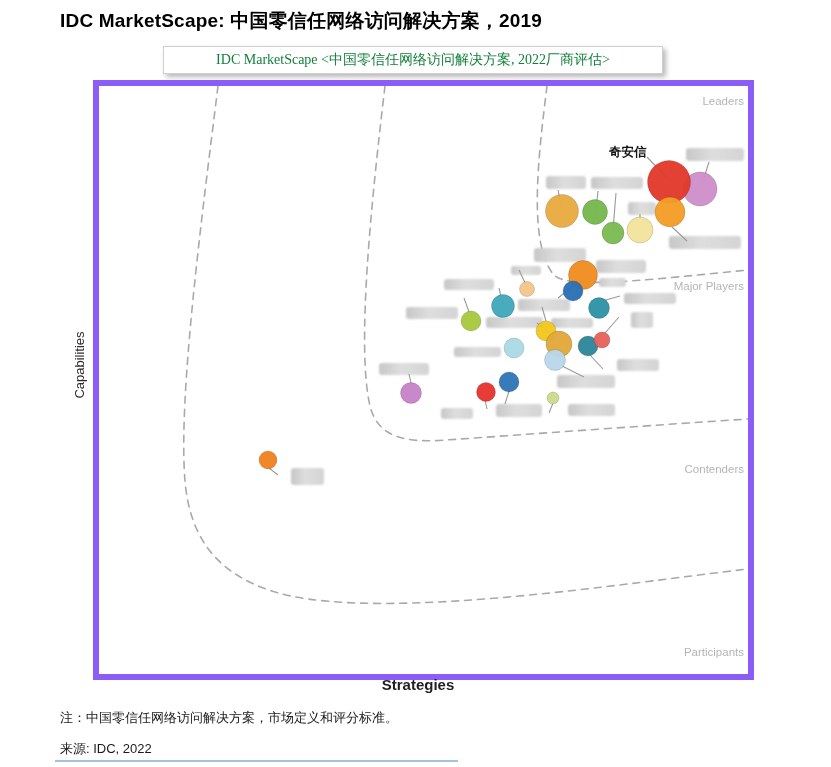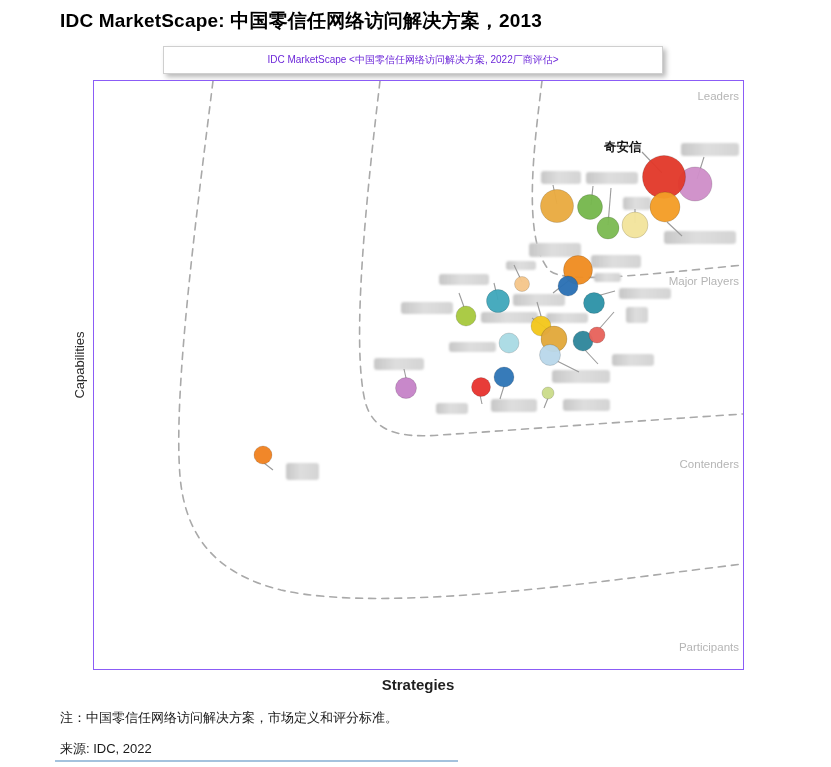--- a/index.html
+++ b/index.html
@@ -10,24 +10,24 @@
   .title{
     position:absolute;left:60px;top:8px;width:700px;
     font-size:19px;font-weight:bold;color:#000;letter-spacing:.2px;
   }
   .subtitle-box{
     position:absolute;left:163px;top:46px;width:498px;height:26px;
     background:#fff;border:1px solid #cfcfcf;
     box-shadow:3px 3px 5px rgba(0,0,0,.28);
     display:flex;align-items:center;justify-content:center;
   }
-  .subtitle-box span{font-size:10px;color:#6d28d9;white-space:nowrap;}
+  .subtitle-box span{font-size:14px;color:#15803d;white-space:nowrap;font-family:Liberation Serif, serif;}
   .chart{
     position:absolute;left:93px;top:80px;width:649px;height:588px;
-    border:1px solid #8b5cf6;background:#fff;
+    border:6px solid #8b5cf6;background:#fff;
   }
   .chart svg{position:absolute;left:0;top:0;}
   .ylabel{
     position:absolute;left:0px;top:357px;width:160px;height:16px;
     text-align:center;font-size:13px;color:#2b2b2b;
     transform:rotate(-90deg);transform-origin:center;
   }
   .xlabel{
     position:absolute;left:318px;top:676px;width:200px;text-align:center;
     font-size:15px;font-weight:600;color:#1f1f1f;
@@ -41,21 +41,21 @@
   .vendor-label{font-family:"Liberation Sans","DejaVu Sans",sans-serif;font-size:12.5px;font-weight:600;fill:#151515;}
   .connector{stroke:#9a9a9a;stroke-width:1.1;fill:none;}
   .redacted{fill:url(#gl);filter:url(#soft);}
   .bubble{stroke:rgba(0,0,0,.14);stroke-width:1;fill-opacity:.96;}
 </style>
 </head>
 <body>
 
 <div class="page">
 
-  <div class="title">IDC MarketScape: 中国零信任网络访问解决方案，2013</div>
+  <div class="title">IDC MarketScape: 中国零信任网络访问解决方案，2019</div>
 
   <div class="subtitle-box">
     <span>IDC MarketScape &lt;中国零信任网络访问解决方案, 2022厂商评估&gt;</span>
   </div>
 
   <div class="ylabel">Capabilities</div>
 
   <div class="chart">
     <svg id="chart-svg" width="649" height="588" viewBox="93 80 649 588" xmlns="http://www.w3.org/2000/svg">
       <defs>

